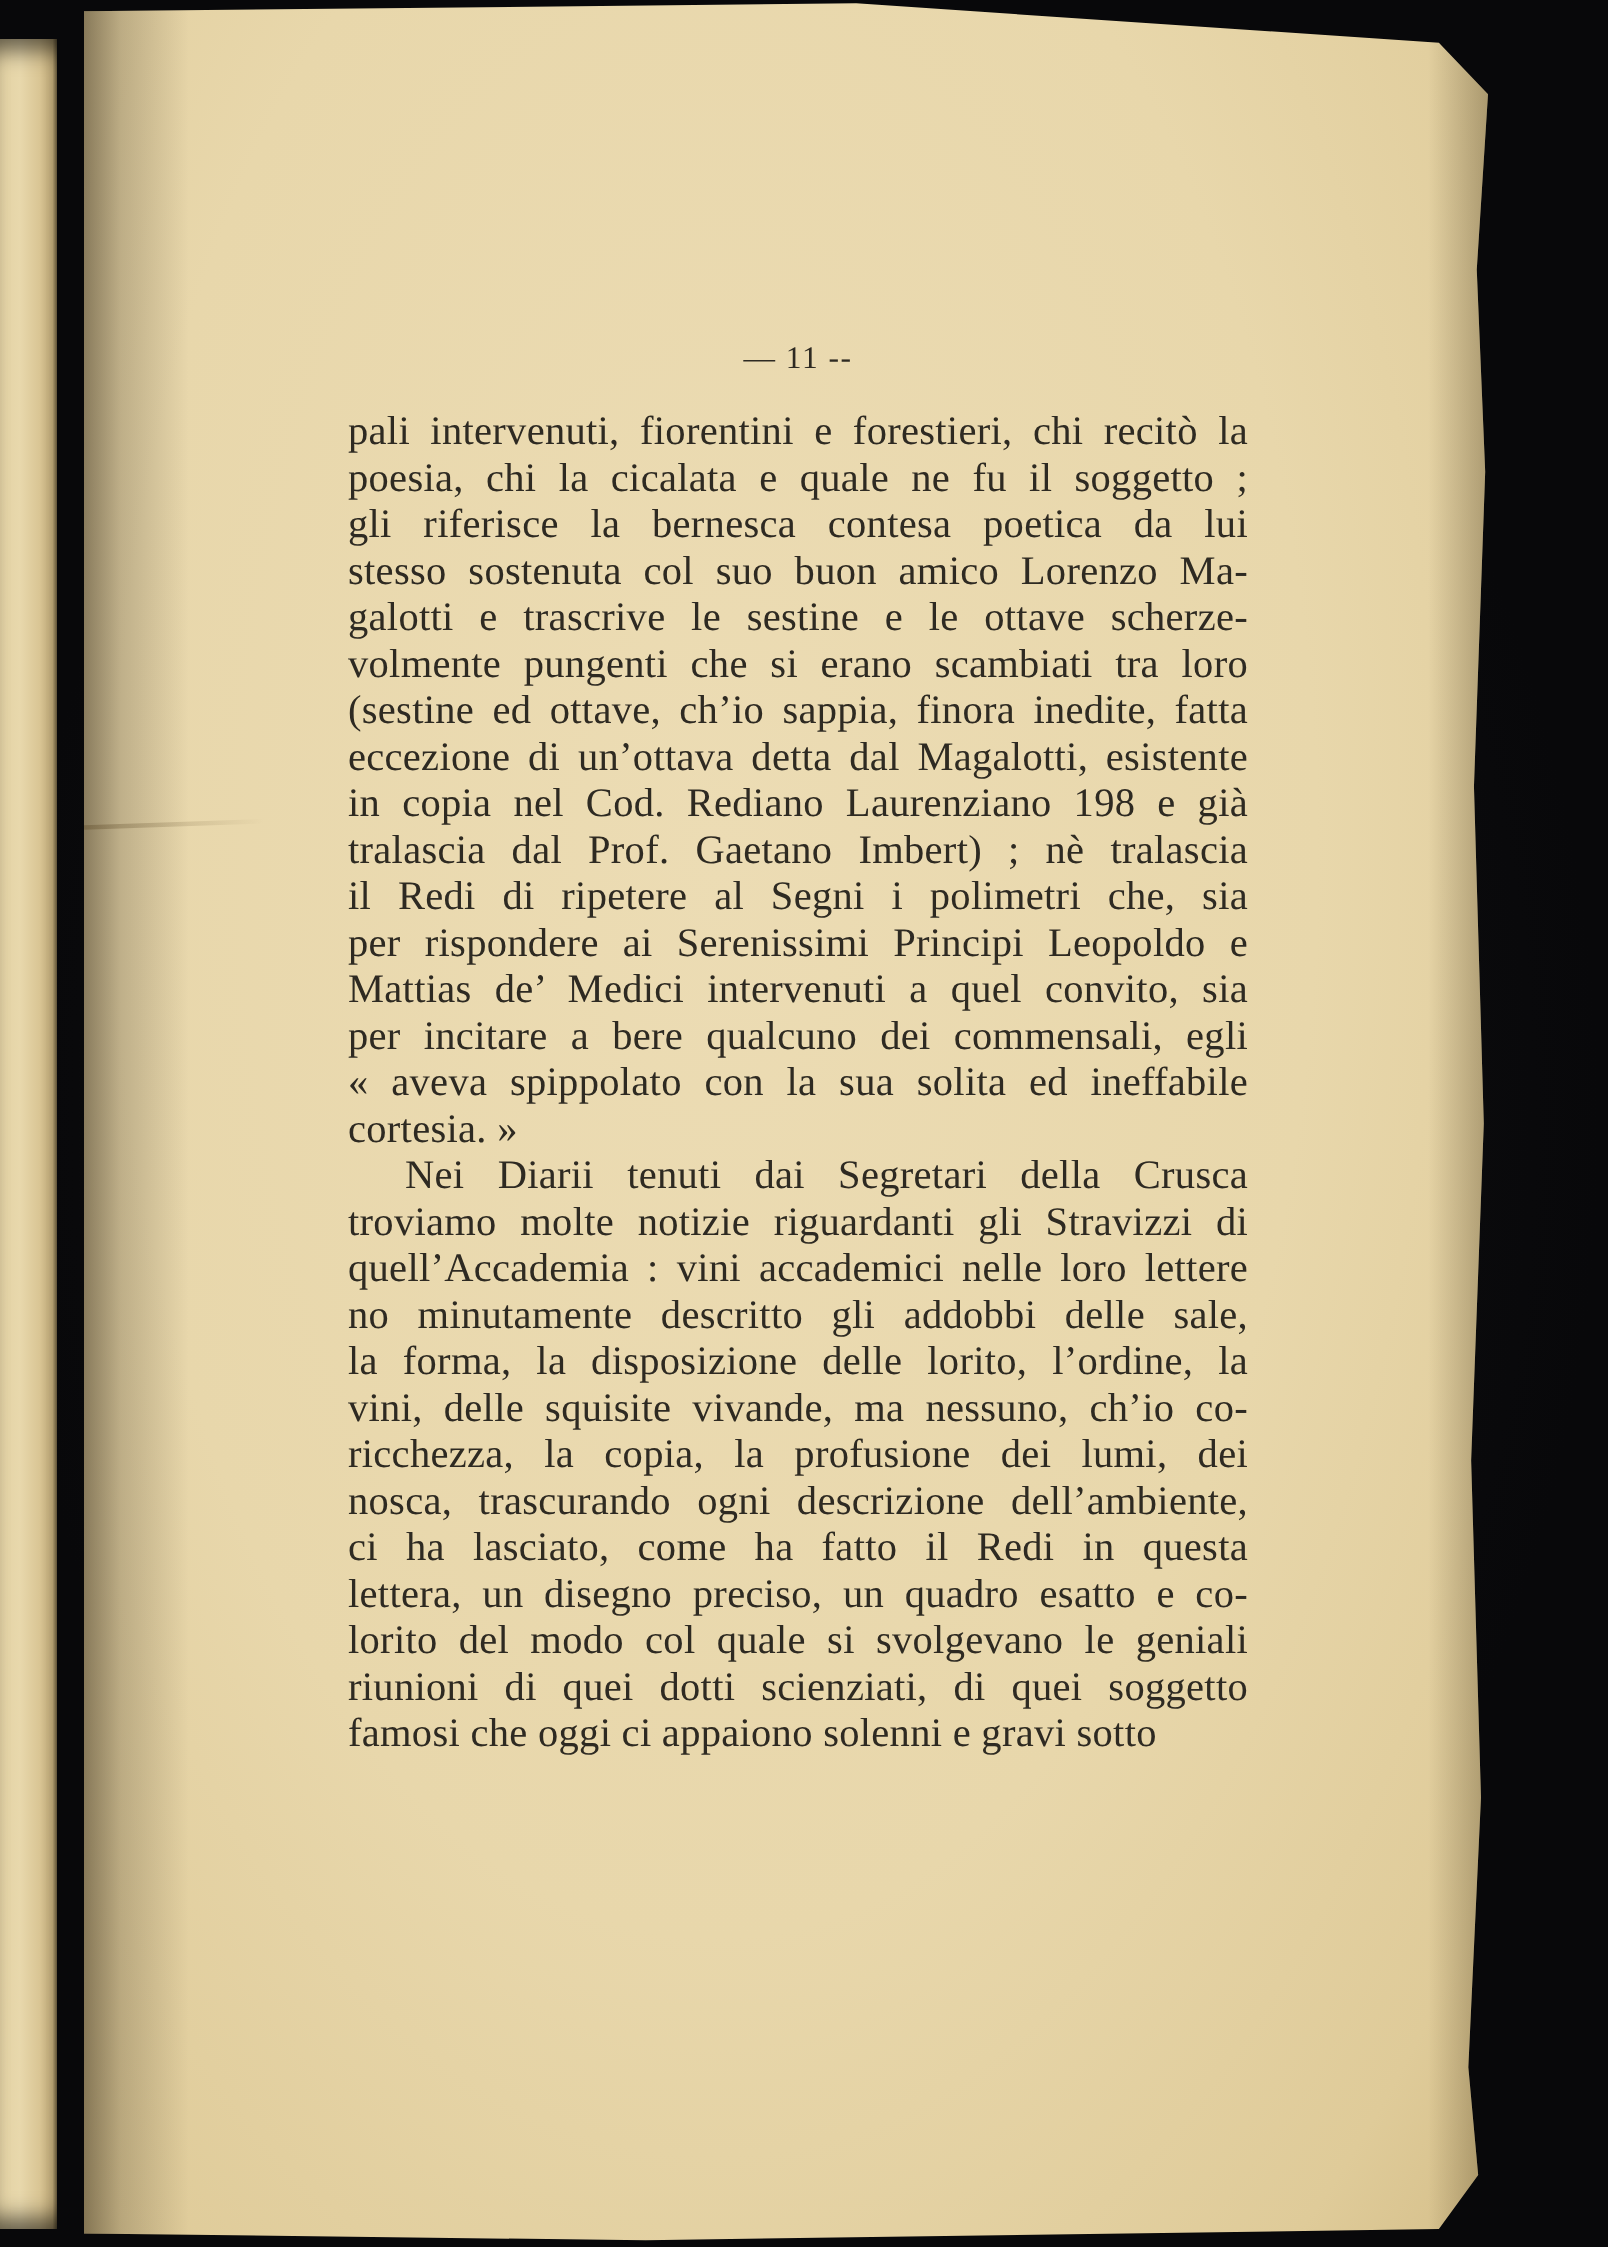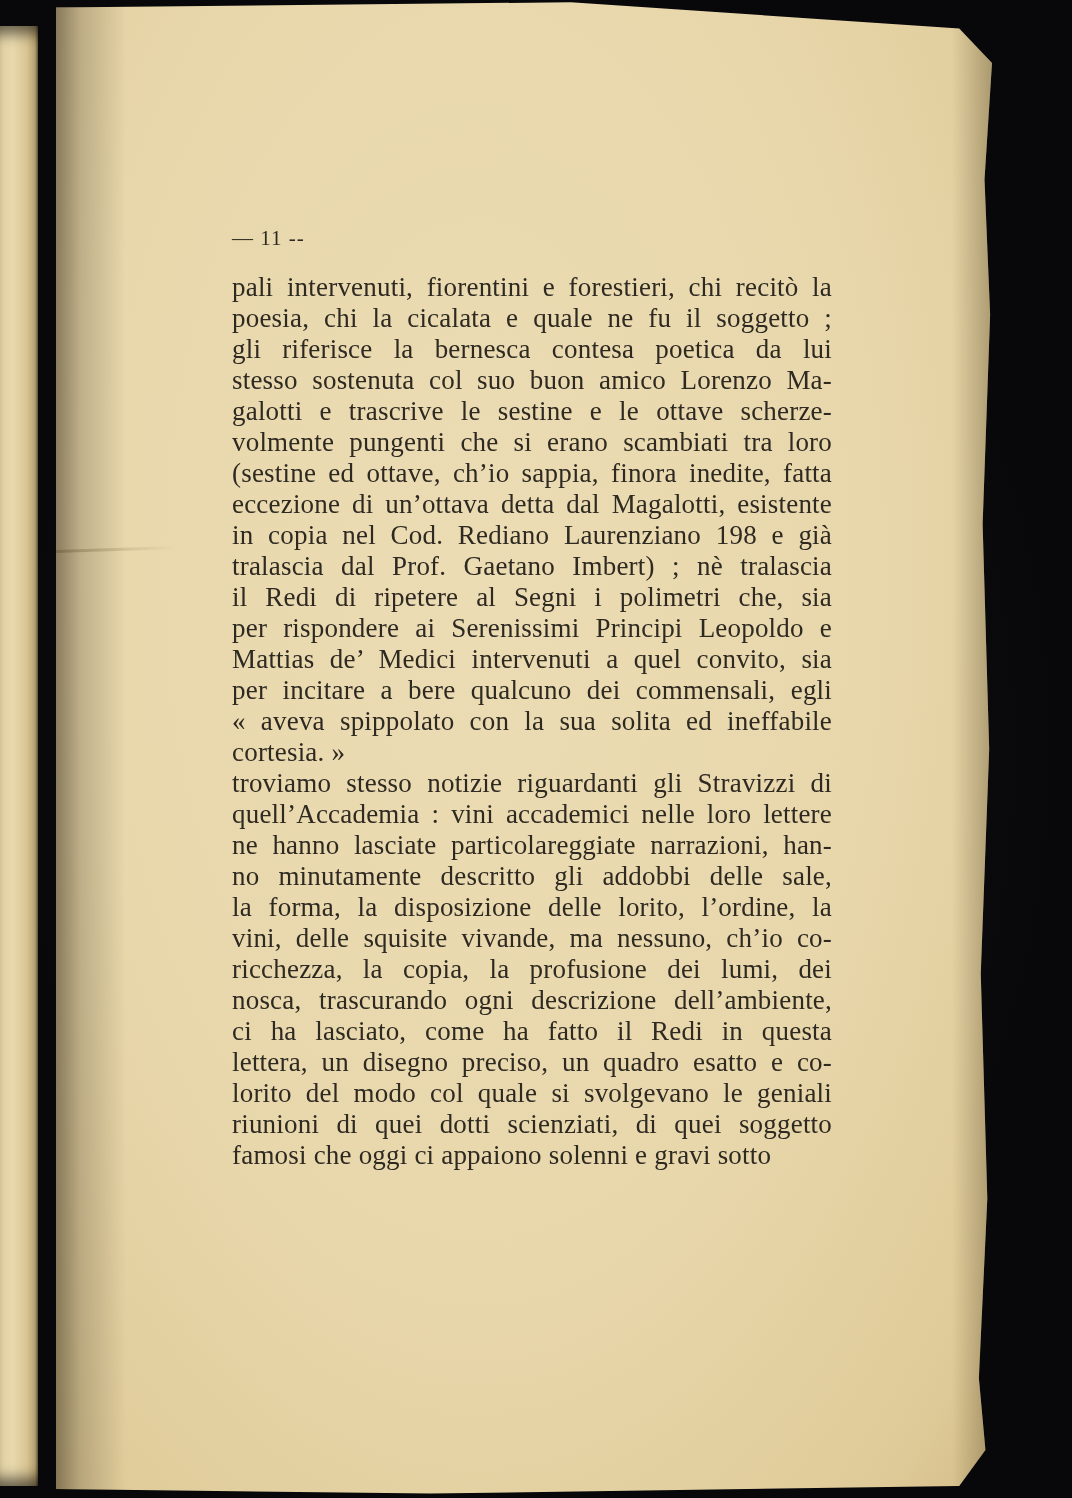--- a/index.html
+++ b/index.html
@@ -74,20 +74,21 @@
     background: linear-gradient(90deg,
       rgba(90,70,35,0.35), rgba(90,70,35,0.0));
     transform: rotate(-2deg);
     pointer-events: none;
   }
   .page-number {
     position: absolute;
     left: 176px;
     top: 226px;
     width: 600px;
+    text-align: center;
     font-size: 21px;
     color: var(--ink, #2e2a22);
     letter-spacing: 1px;
   }
   .text-block {
     position: absolute;
     left: 176px;
     top: 272px;
     width: 600px;
     font-size: 27px;
@@ -129,23 +130,23 @@
         <div class="line">(sestine ed ottave, ch’io sappia, finora inedite, fatta</div>
         <div class="line">eccezione di un’ottava detta dal Magalotti, esistente</div>
         <div class="line">in copia nel Cod. Rediano Laurenziano 198 e già</div>
         <div class="line">tralascia dal Prof. Gaetano Imbert) ; nè tralascia</div>
         <div class="line">il Redi di ripetere al Segni i polimetri che, sia</div>
         <div class="line">per rispondere ai Serenissimi Principi Leopoldo e</div>
         <div class="line">Mattias de’ Medici intervenuti a quel convito, sia</div>
         <div class="line">per incitare a bere qualcuno dei commensali, egli</div>
         <div class="line">« aveva spippolato con la sua solita ed ineffabile</div>
         <div class="line last">cortesia. »</div>
-        <div class="line">troviamo stesso notizie riguardanti gli Stravizzi di</div>
+        <div class="line indent">Nei Diarii tenuti dai Segretari della Crusca</div>
+        <div class="line">troviamo molte notizie riguardanti gli Stravizzi di</div>
         <div class="line">quell’Accademia : vini accademici nelle loro lettere</div>
-        <div class="line">ne hanno lasciate particolareggiate narrazioni, han-</div>
         <div class="line">no minutamente descritto gli addobbi delle sale,</div>
         <div class="line">la forma, la disposizione delle lorito, l’ordine, la</div>
         <div class="line">vini, delle squisite vivande, ma nessuno, ch’io co-</div>
         <div class="line">ricchezza, la copia, la profusione dei lumi, dei</div>
         <div class="line">nosca, trascurando ogni descrizione dell’ambiente,</div>
         <div class="line">ci ha lasciato, come ha fatto il Redi in questa</div>
         <div class="line">lettera, un disegno preciso, un quadro esatto e co-</div>
         <div class="line">lorito del modo col quale si svolgevano le geniali</div>
         <div class="line">riunioni di quei dotti scienziati, di quei soggetto</div>
         <div class="line last">famosi che oggi ci appaiono solenni e gravi sotto</div>

